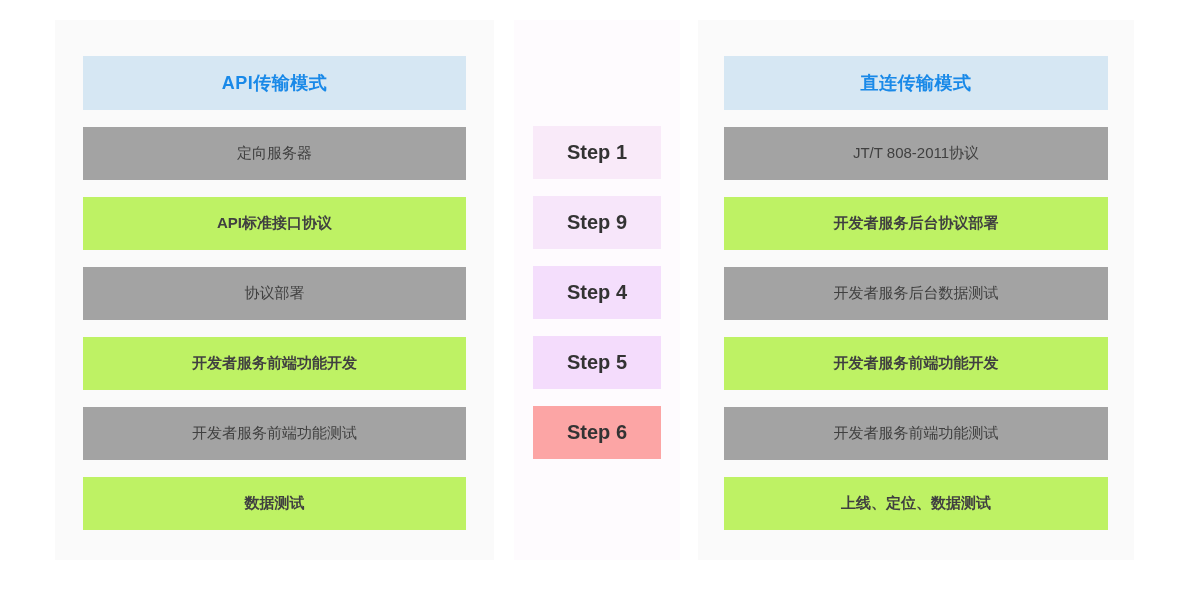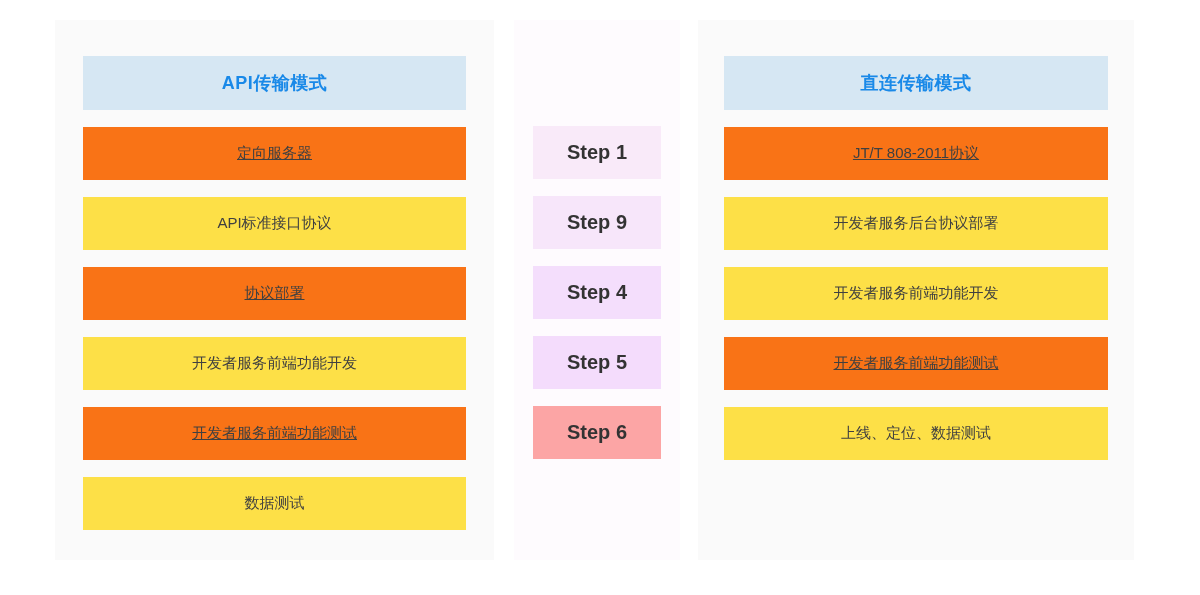--- a/index.html
+++ b/index.html
@@ -58,22 +58,22 @@
   
   .row {
     height: 53px;
     margin-top: 17px;
     display: flex;
     align-items: center;
     justify-content: center;
     font-size: 15px;
     color: #404040;
   }
-  .row.shade-dark  { background: #f97316; text-decoration: underline; }
-  .row.shade-light { background: #fde047; }
+  .row.shade-dark  { background: #a3a3a3; }
+  .row.shade-light { background: #bef264; font-weight: bold; }
 
   
   .step-spacer { height: 89px; }
 
   .step {
     height: 53px;
     margin-top: 17px;
     display: flex;
     align-items: center;
     justify-content: center;
@@ -134,20 +134,21 @@
 
   <div class="panel panel-right">
     <div class="col">
 
       <div class="mode-header">直连传输模式</div>
 
       <div class="row shade-dark">JT/T 808-2011协议</div>
 
       <div class="row shade-light">开发者服务后台协议部署</div>
 
+      <div class="row shade-dark">开发者服务后台数据测试</div>
 
       <div class="row shade-light">开发者服务前端功能开发</div>
 
       <div class="row shade-dark">开发者服务前端功能测试</div>
 
       <div class="row shade-light">上线、定位、数据测试</div>
 
     </div>
   </div>
 

